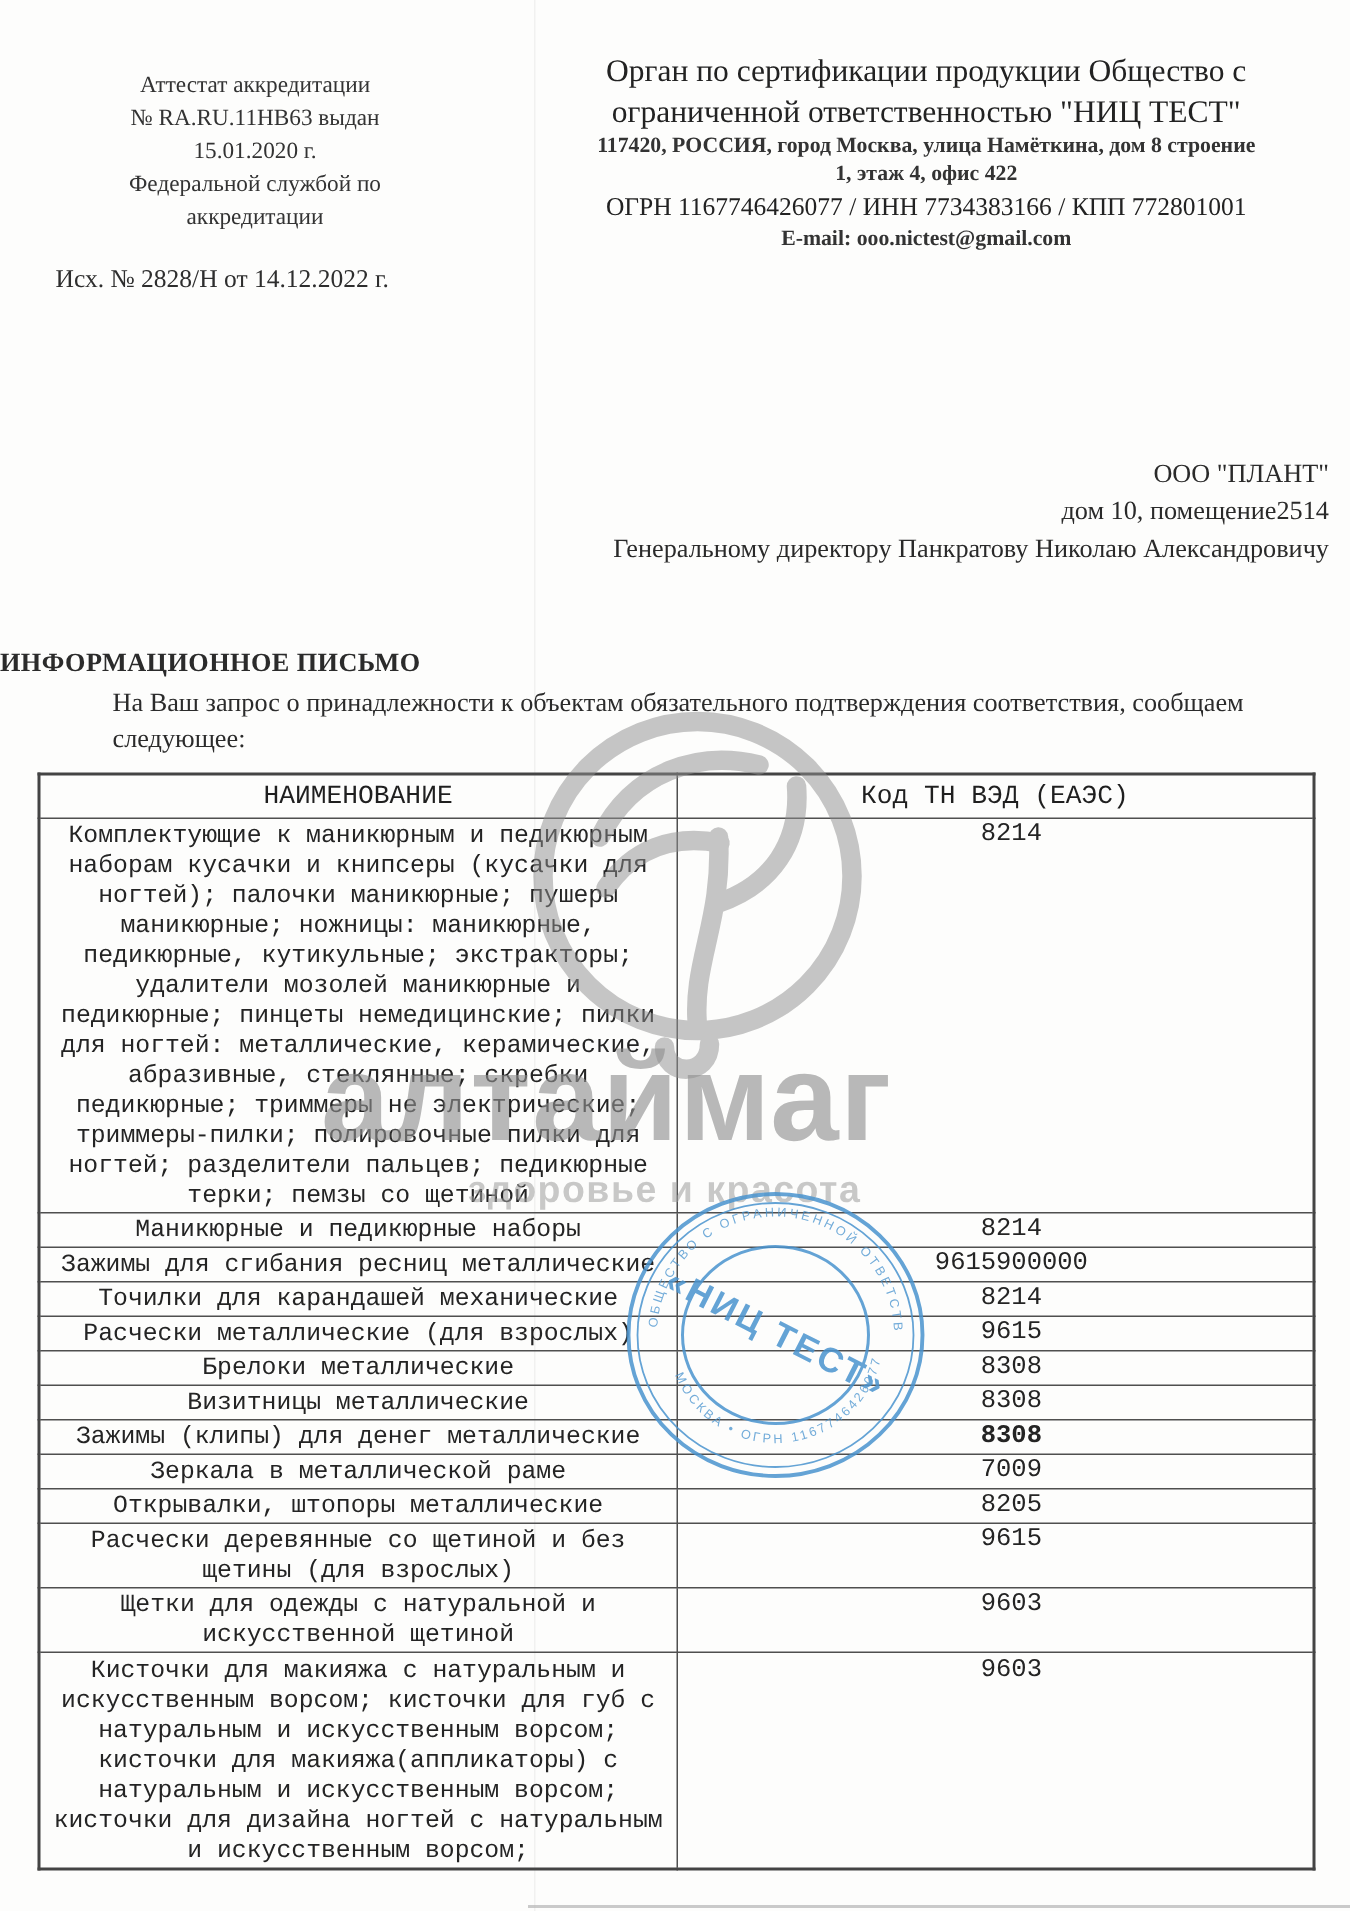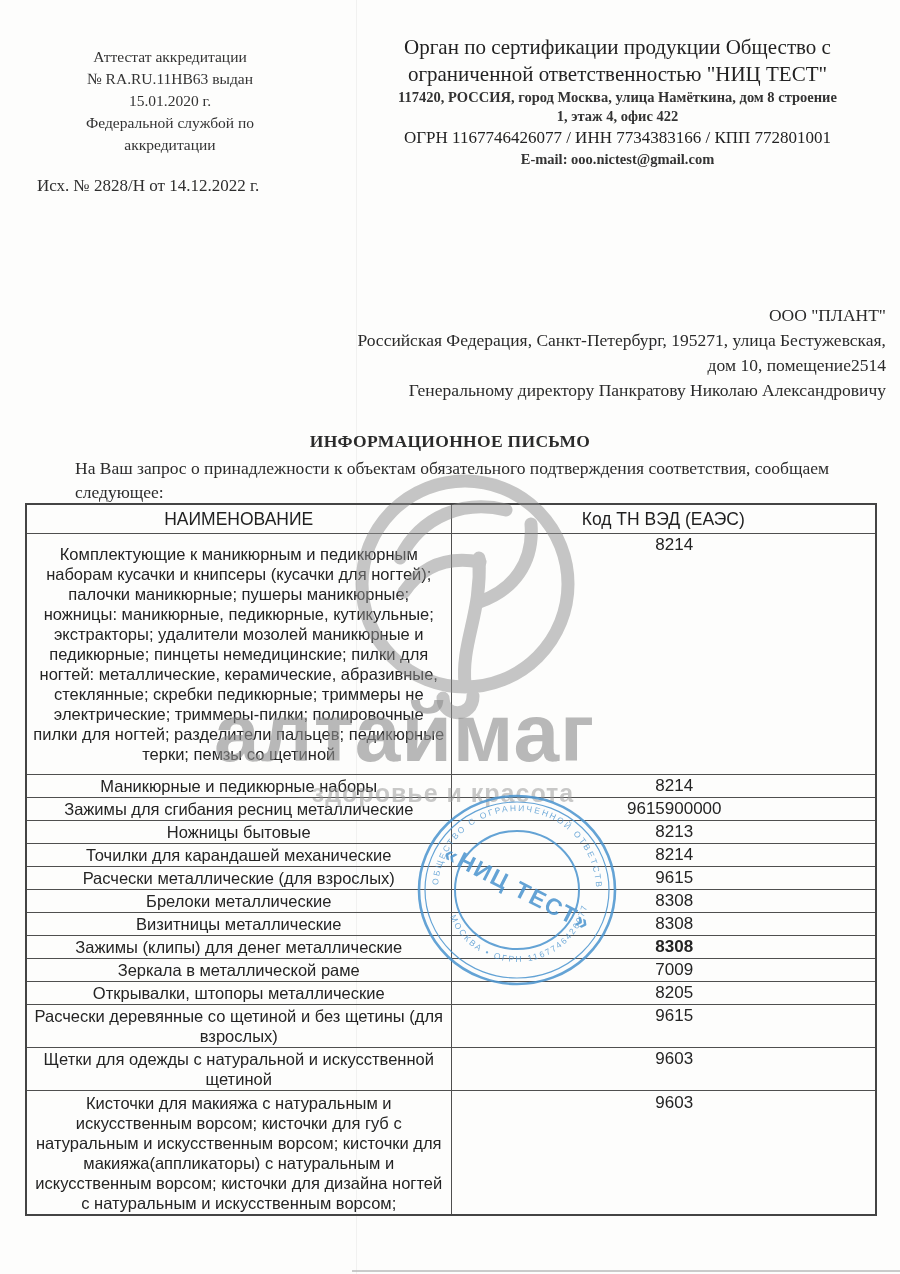--- a/index.html
+++ b/index.html
@@ -16,27 +16,27 @@
   
   .org-header{left:345px;top:34px;width:545px;text-align:center;color:#222;}
   .org-title{font-size:21px;line-height:27px;}
   .org-address{font-size:14.5px;line-height:19px;font-weight:700;color:#333;}
   .org-ogrn{font-size:17px;line-height:22px;margin-top:1px;}
   .org-email{font-size:14.5px;line-height:20px;font-weight:700;color:#333;}
   
   .addressee{right:14px;top:303px;width:700px;text-align:right;
     font-size:17.5px;line-height:25px;color:#2a2a2a;}
   
-  .letter-title{left:0;top:431px;width:900px;text-align:center;
+  .letter-title{left:0;top:431px;width:900px;
     font-weight:700;font-size:17.5px;letter-spacing:0.3px;}
   .intro{left:37px;top:456px;width:833px;font-size:17.5px;line-height:24px;margin-left:38px;}
   
   .tbl-wrap{left:25px;top:503px;width:852px;z-index:1;}
   table{width:852px;border-collapse:collapse;table-layout:fixed;
-    font-family:Liberation Sans, sans-serif;}
+    font-family:Liberation Mono, monospace;margin-top:12px;}
   th,td{border:1px solid #4f4f4f;text-align:center;padding:1px 6px;}
   table{border:2px solid #444;}
   th{font-weight:400;font-size:17.5px;height:26px;color:#1f1f1f;}
   td{font-size:16.5px;line-height:20px;color:#242424;}
   td.name-cell{vertical-align:middle;}
   td.code-cell{vertical-align:top;font-size:17px;padding-left:28px;}
   td.code-cell.bold{font-weight:700;}
   tbody tr:first-child td{height:238px;}
   tbody tr:last-child td{height:120px;vertical-align:top;padding-top:2px;}
   
@@ -71,21 +71,20 @@
   <div class="org-title">Орган по сертификации продукции Общество с</div>
   <div class="org-title">ограниченной ответственностью "НИЦ ТЕСТ"</div>
   <div class="org-address">117420, РОССИЯ, город Москва, улица Намёткина, дом 8 строение</div>
   <div class="org-address">1, этаж 4, офис 422</div>
   <div class="org-ogrn">ОГРН 1167746426077 / ИНН 7734383166 / КПП 772801001</div>
   <div class="org-email">E-mail: ooo.nictest@gmail.com</div>
 </div>
 
 <div class="abs addressee">
   <div>ООО "ПЛАНТ"</div>
-  <div>Российская Федерация, Санкт-Петербург, 195271, улица Бестужевская,</div>
   <div>дом 10, помещение2514</div>
   <div>Генеральному директору Панкратову Николаю Александровичу</div>
 </div>
 
 <div class="abs letter-title">ИНФОРМАЦИОННОЕ ПИСЬМО</div>
 <div class="abs intro">На Ваш запрос о принадлежности к объектам обязательного подтверждения соответствия, сообщаем следующее:</div>
 
 <div class="abs tbl-wrap">
   <table>
     <thead>
@@ -99,24 +98,20 @@
           <td class="name-cell">Комплектующие к маникюрным и педикюрным наборам кусачки и книпсеры (кусачки для ногтей); палочки маникюрные; пушеры маникюрные; ножницы: маникюрные, педикюрные, кутикульные; экстракторы; удалители мозолей маникюрные и педикюрные; пинцеты немедицинские; пилки для ногтей: металлические, керамические, абразивные, стеклянные; скребки педикюрные; триммеры не электрические; триммеры-пилки; полировочные пилки для ногтей; разделители пальцев; педикюрные терки; пемзы со щетиной</td>
           <td class="code-cell">8214</td>
         </tr>
         <tr>
           <td class="name-cell">Маникюрные и педикюрные наборы</td>
           <td class="code-cell">8214</td>
         </tr>
         <tr>
           <td class="name-cell">Зажимы для сгибания ресниц металлические</td>
           <td class="code-cell">9615900000</td>
-        </tr>
-        <tr>
-          <td class="name-cell">Ножницы бытовые</td>
-          <td class="code-cell">8213</td>
         </tr>
         <tr>
           <td class="name-cell">Точилки для карандашей механические</td>
           <td class="code-cell">8214</td>
         </tr>
         <tr>
           <td class="name-cell">Расчески металлические (для взрослых)</td>
           <td class="code-cell">9615</td>
         </tr>
         <tr>

